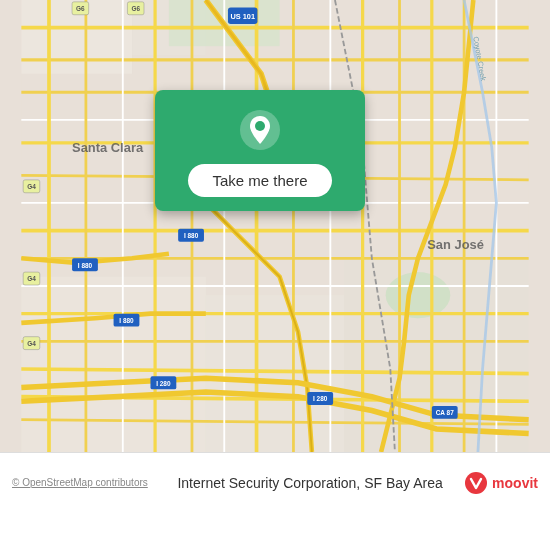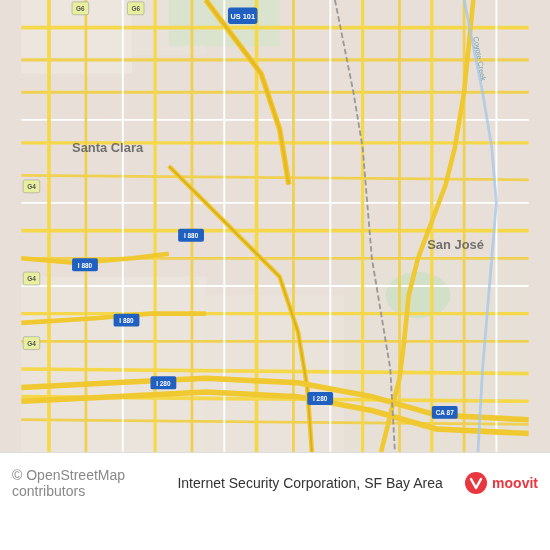--- a/index.html
+++ b/index.html
@@ -65,23 +65,24 @@
       height: 60px;
       background: white;
       border-top: 1px solid #ddd;
       display: flex;
       align-items: center;
       padding: 0 12px;
       gap: 10px;
     }
 
     #copyright-text {
-      font-size: 14px;
+      font-size: 10px;
       color: #888;
       flex: 1;
+      text-decoration: underline;
     }
 
     #location-title {
       font-size: 14px;
       color: #333;
       font-weight: 500;
       flex: 2;
       text-align: center;
     }
 
@@ -201,20 +202,32 @@
     <rect x="115" y="2" width="18" height="14" rx="2" fill="#e8f0a0" stroke="#888" stroke-width="0.5"></rect>
     <text x="124" y="12" font-size="7" fill="#555" text-anchor="middle" font-weight="bold">G6</text>
 
     <text x="55" y="165" font-size="14" fill="#555" font-family="Arial" font-weight="bold" opacity="0.8">Santa Clara</text>
     <text x="440" y="270" font-size="14" fill="#555" font-family="Arial" font-weight="bold" opacity="0.8">San José</text>
 
     <text x="490" y="40" font-size="8" fill="#6699aa" font-family="Arial" transform="rotate(80, 490, 40)" opacity="0.9">Coyote Creek</text>
   </svg>
 
   
+  <div id="location-card">
+    <svg id="location-pin-icon" viewBox="0 0 44 44" xmlns="http://www.w3.org/2000/svg">
+      <circle cx="22" cy="22" r="20" fill="white" opacity="0.25"></circle>
+      <circle cx="22" cy="19" r="9" fill="white" stroke="white" stroke-width="1"></circle>
+      <circle cx="22" cy="19" r="4" fill="#2eaa6e"></circle>
+      <path d="M22 28 L15 19 Q15 10 22 10 Q29 10 29 19 Z" fill="white" opacity="0"></path>
+
+      <path d="M22 8 C16 8 12 13 12 18 C12 25 22 36 22 36 C22 36 32 25 32 18 C32 13 28 8 22 8 Z" fill="white"></path>
+      <circle cx="22" cy="18" r="5" fill="#2eaa6e"></circle>
+    </svg>
+    <button id="take-me-button">Take me there</button>
+  </div>
 </div>
 
 <div id="bottom-bar">
   <span id="copyright-text">© OpenStreetMap contributors</span>
   <span id="location-title">Internet Security Corporation, SF Bay Area</span>
   <div id="moovit-logo">
     <svg id="moovit-icon" viewBox="0 0 24 24" xmlns="http://www.w3.org/2000/svg">
       <circle cx="12" cy="12" r="11" fill="#e8373e"></circle>
       <path d="M7 8 L12 17 L17 8" stroke="white" stroke-width="2.5" fill="none" stroke-linecap="round" stroke-linejoin="round"></path>
     </svg>

